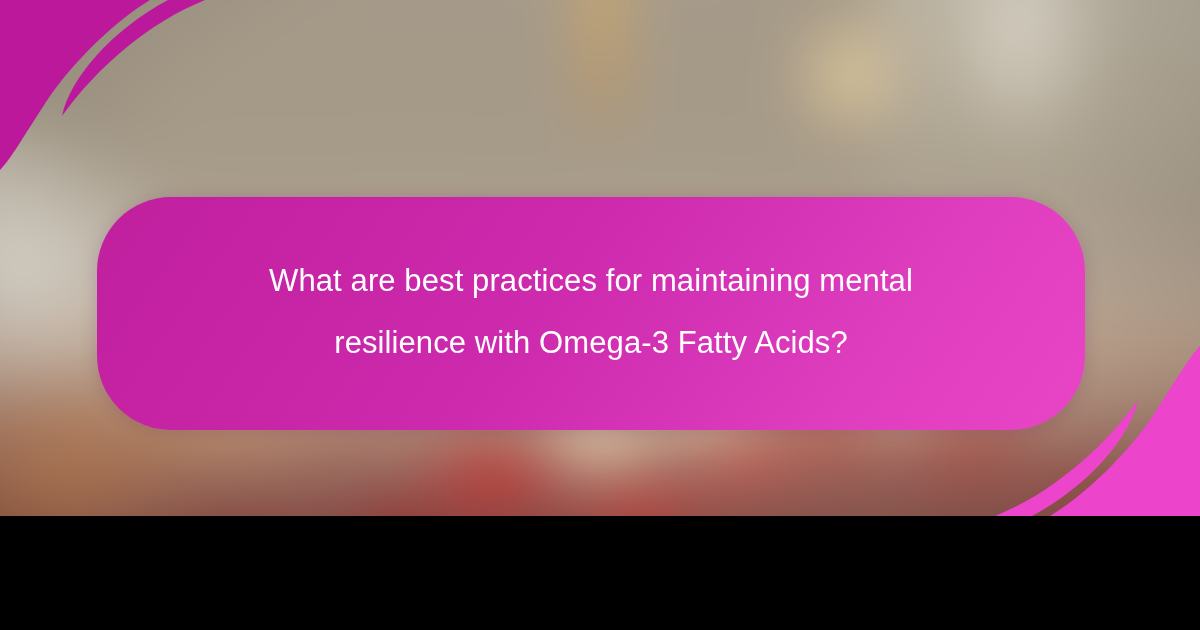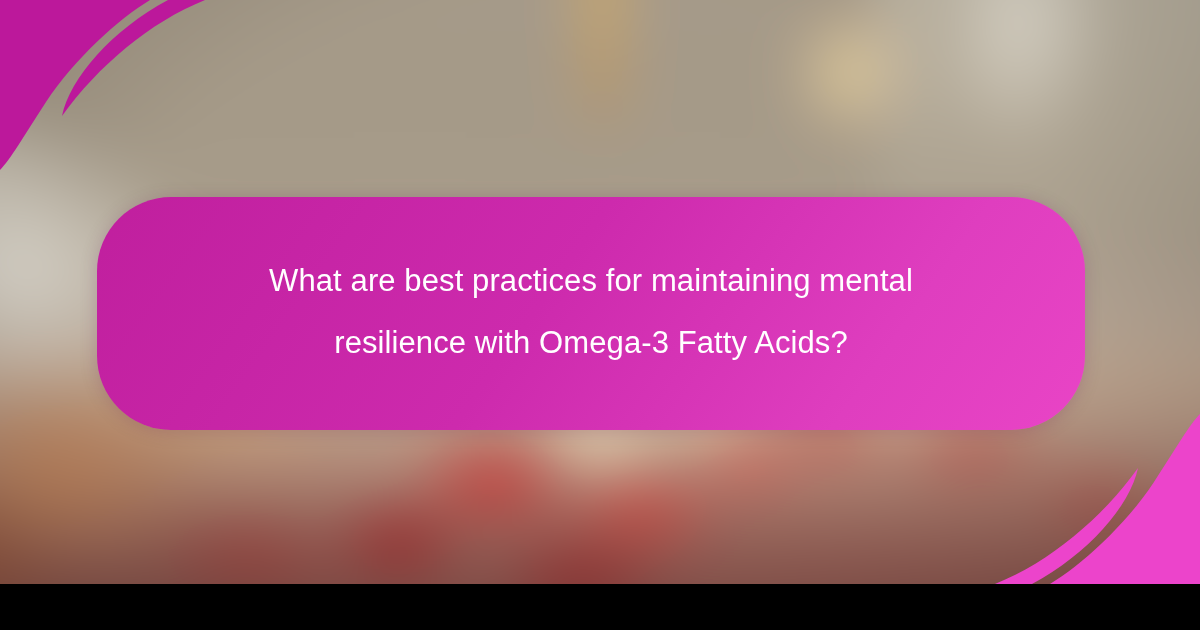--- a/index.html
+++ b/index.html
@@ -6,21 +6,21 @@
   * { margin:0; padding:0; box-sizing:border-box; }
   html, body {
     width:1200px; height:630px;
     background:#000;
     font-family:"Liberation Sans", sans-serif;
     overflow:hidden;
   }
 
   #stage {
     position:relative;
-    width:1200px; height:584px;
+    width:1200px; height:516px;
     overflow:hidden;
     background:#a09483;
   }
 
   
   .bg-photo {
     position:absolute; inset:-60px;
     filter: blur(26px) saturate(1.05);
     transform: scale(1.06);
   }

